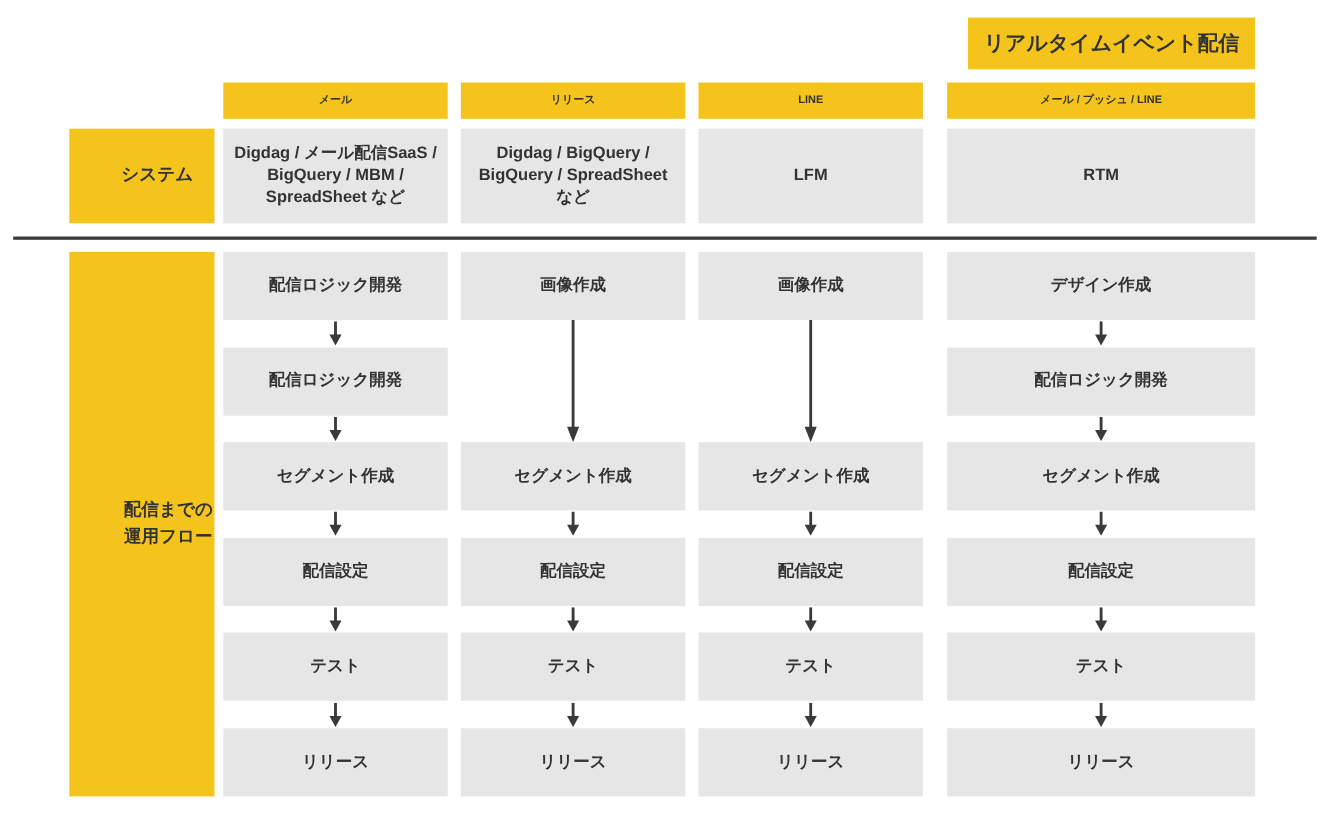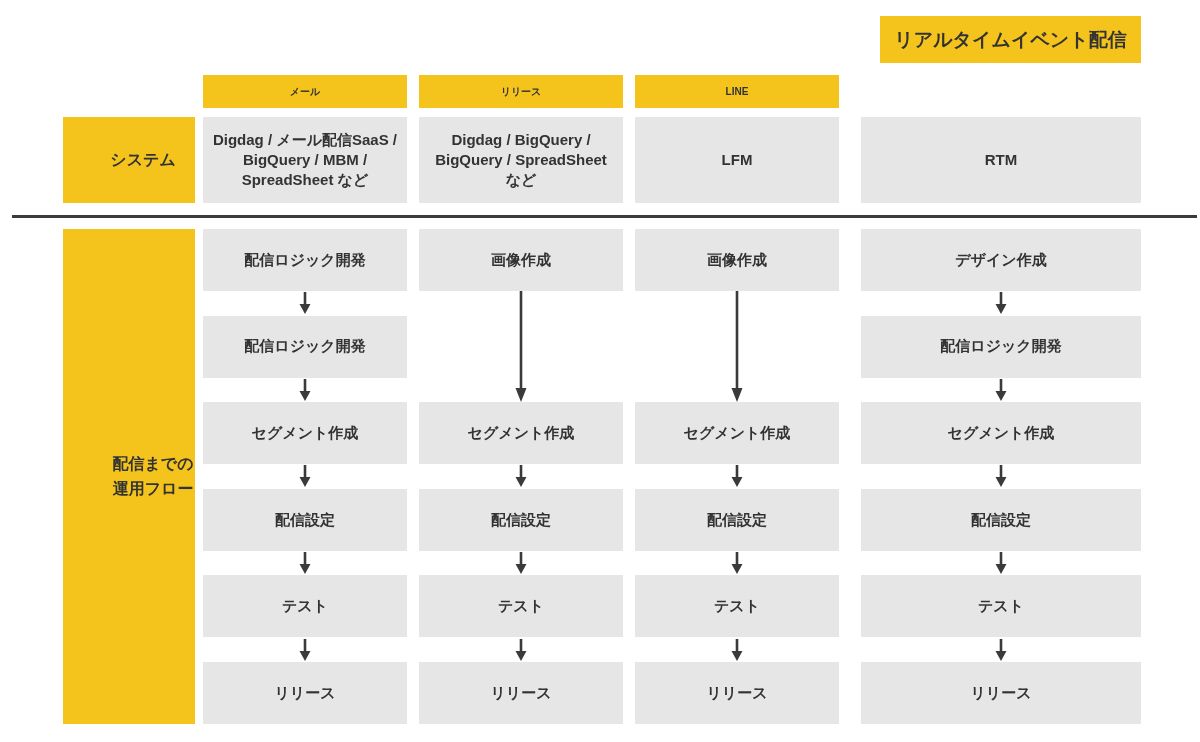--- a/index.html
+++ b/index.html
@@ -40,20 +40,21 @@
 <body>
 
 <div class="canvas">
   <div class="grid">
 
     <div class="cell yellow hdr hdr-rt">リアルタイムイベント配信</div>
 
     <div class="cell yellow sub gc3">メール</div>
     <div class="cell yellow sub gc5">リリース</div>
     <div class="cell yellow sub gc7">LINE</div>
+    <div class="cell yellow sub gc9">メール / プッシュ / LINE</div>
 
     <div class="cell yellow syslabel">システム</div>
     <div class="cell gray sysrow syscell gc3">Digdag / メール配信SaaS / BigQuery / MBM / SpreadSheet など</div>
     <div class="cell gray sysrow syscell gc5">Digdag / BigQuery / BigQuery / SpreadSheet など</div>
     <div class="cell gray sysrow syscell gc7">LFM</div>
     <div class="cell gray sysrow syscell gc9">RTM</div>
 
     <div class="cell yellow flowlabel">
       <div>配信までの</div>
       <div>運用フロー</div>

